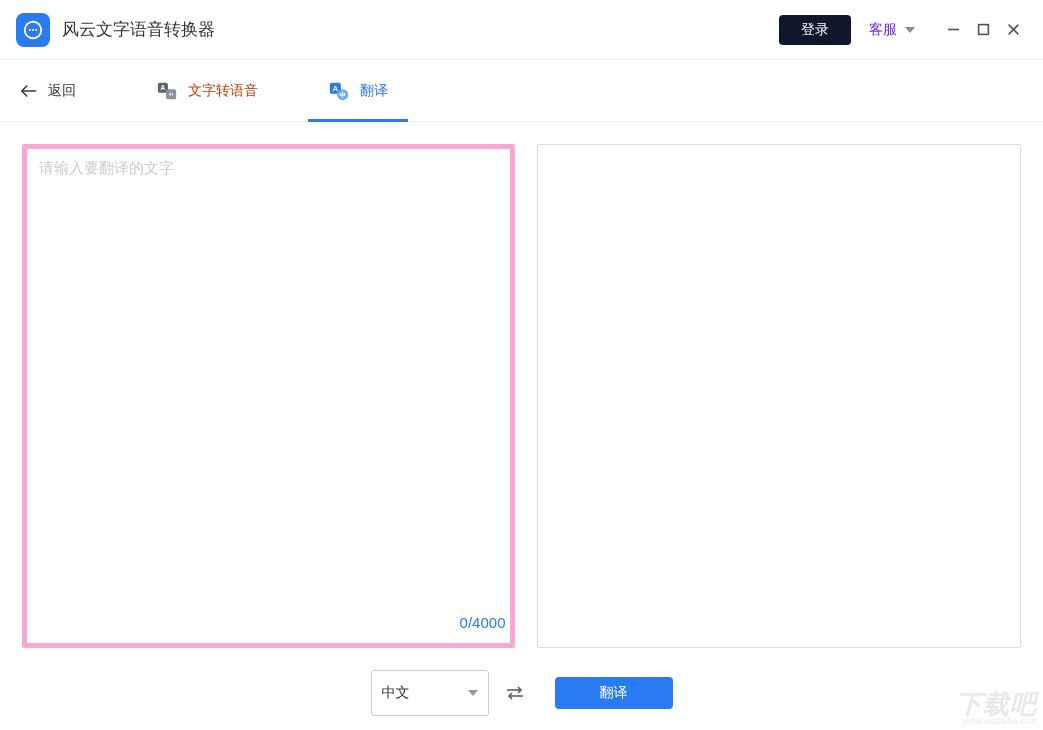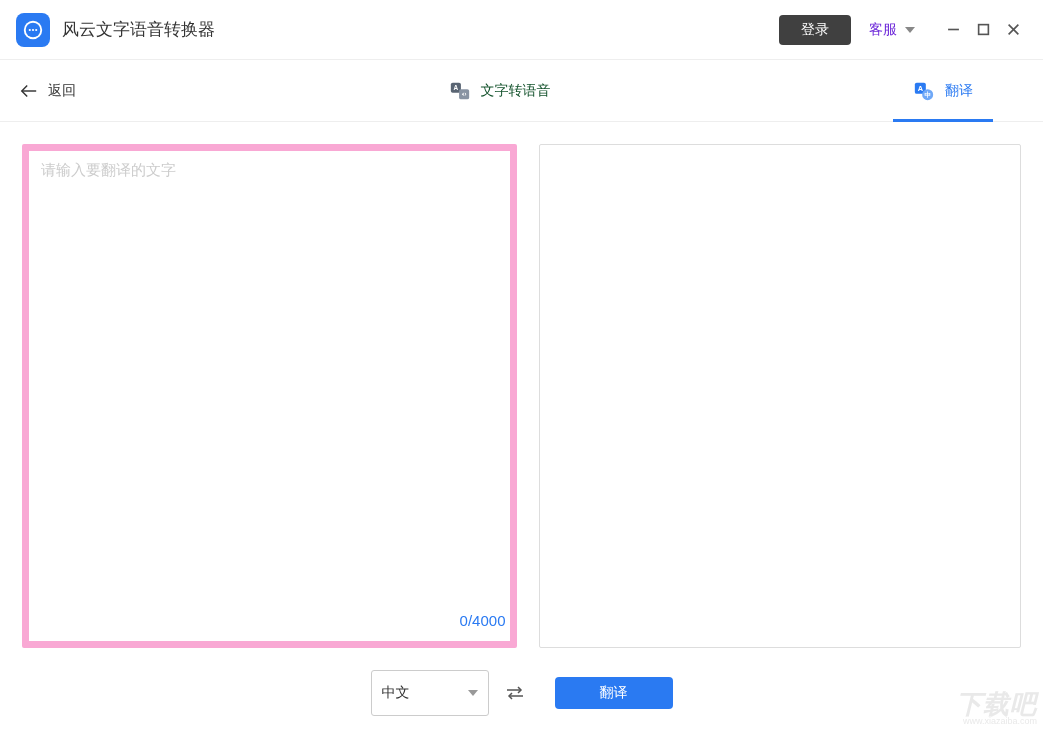--- a/index.html
+++ b/index.html
@@ -24,21 +24,21 @@
     border-radius: 8px;
     display: flex;
     align-items: center;
     justify-content: center;
     margin-right: 12px;
   }
   .app-logo svg { width: 22px; height: 22px; }
   .app-title { font-size: 17px; color: #333; font-weight: 400; }
   .title-spacer { flex: 1; }
   .login-btn {
-    background: #404040;
+    background: #0f172a;
     color: #fff;
     border: none;
     border-radius: 4px;
     padding: 6px 22px;
     font-size: 14px;
     cursor: pointer;
     margin-right: 18px;
   }
   .kefu {
     font-size: 14px;
@@ -66,36 +66,35 @@
     margin-left: 2px;
   }
   .win-btn svg { width: 13px; height: 13px; }
 
   .navbar {
     height: 62px;
     display: flex;
     align-items: center;
     padding: 0 20px;
     border-bottom: 1px solid #eee;
-    justify-content: space-between;
   }
   .back-btn {
     display: flex;
     align-items: center;
     cursor: pointer;
     color: #333;
     font-size: 14px;
     margin-right: 60px;
   }
   .back-btn svg { width: 18px; height: 14px; margin-right: 10px; }
   .tab {
     display: flex;
     align-items: center;
     font-size: 14px;
-    color: #14532d;
+    color: #c2410c;
     cursor: pointer;
     height: 62px;
     padding: 0 20px;
     margin-right: 30px;
     position: relative;
   }
   .tab.active {
     color: #2a7af2;
   }
   .tab.active::after {
@@ -120,21 +119,21 @@
   }
   .pane {
     flex: 1;
     height: 504px;
     border: 1px solid #ddd;
     border-radius: 2px;
     position: relative;
     padding: 10px 12px;
   }
   .pane.input {
-    border: 7px solid #f9a8d4;
+    border: 5px solid #f9a8d4;
   }
   .pane-textarea {
     width: 100%;
     height: 460px;
     border: none;
     outline: none;
     resize: none;
     font-size: 15px;
     font-family: inherit;
     color: #333;

